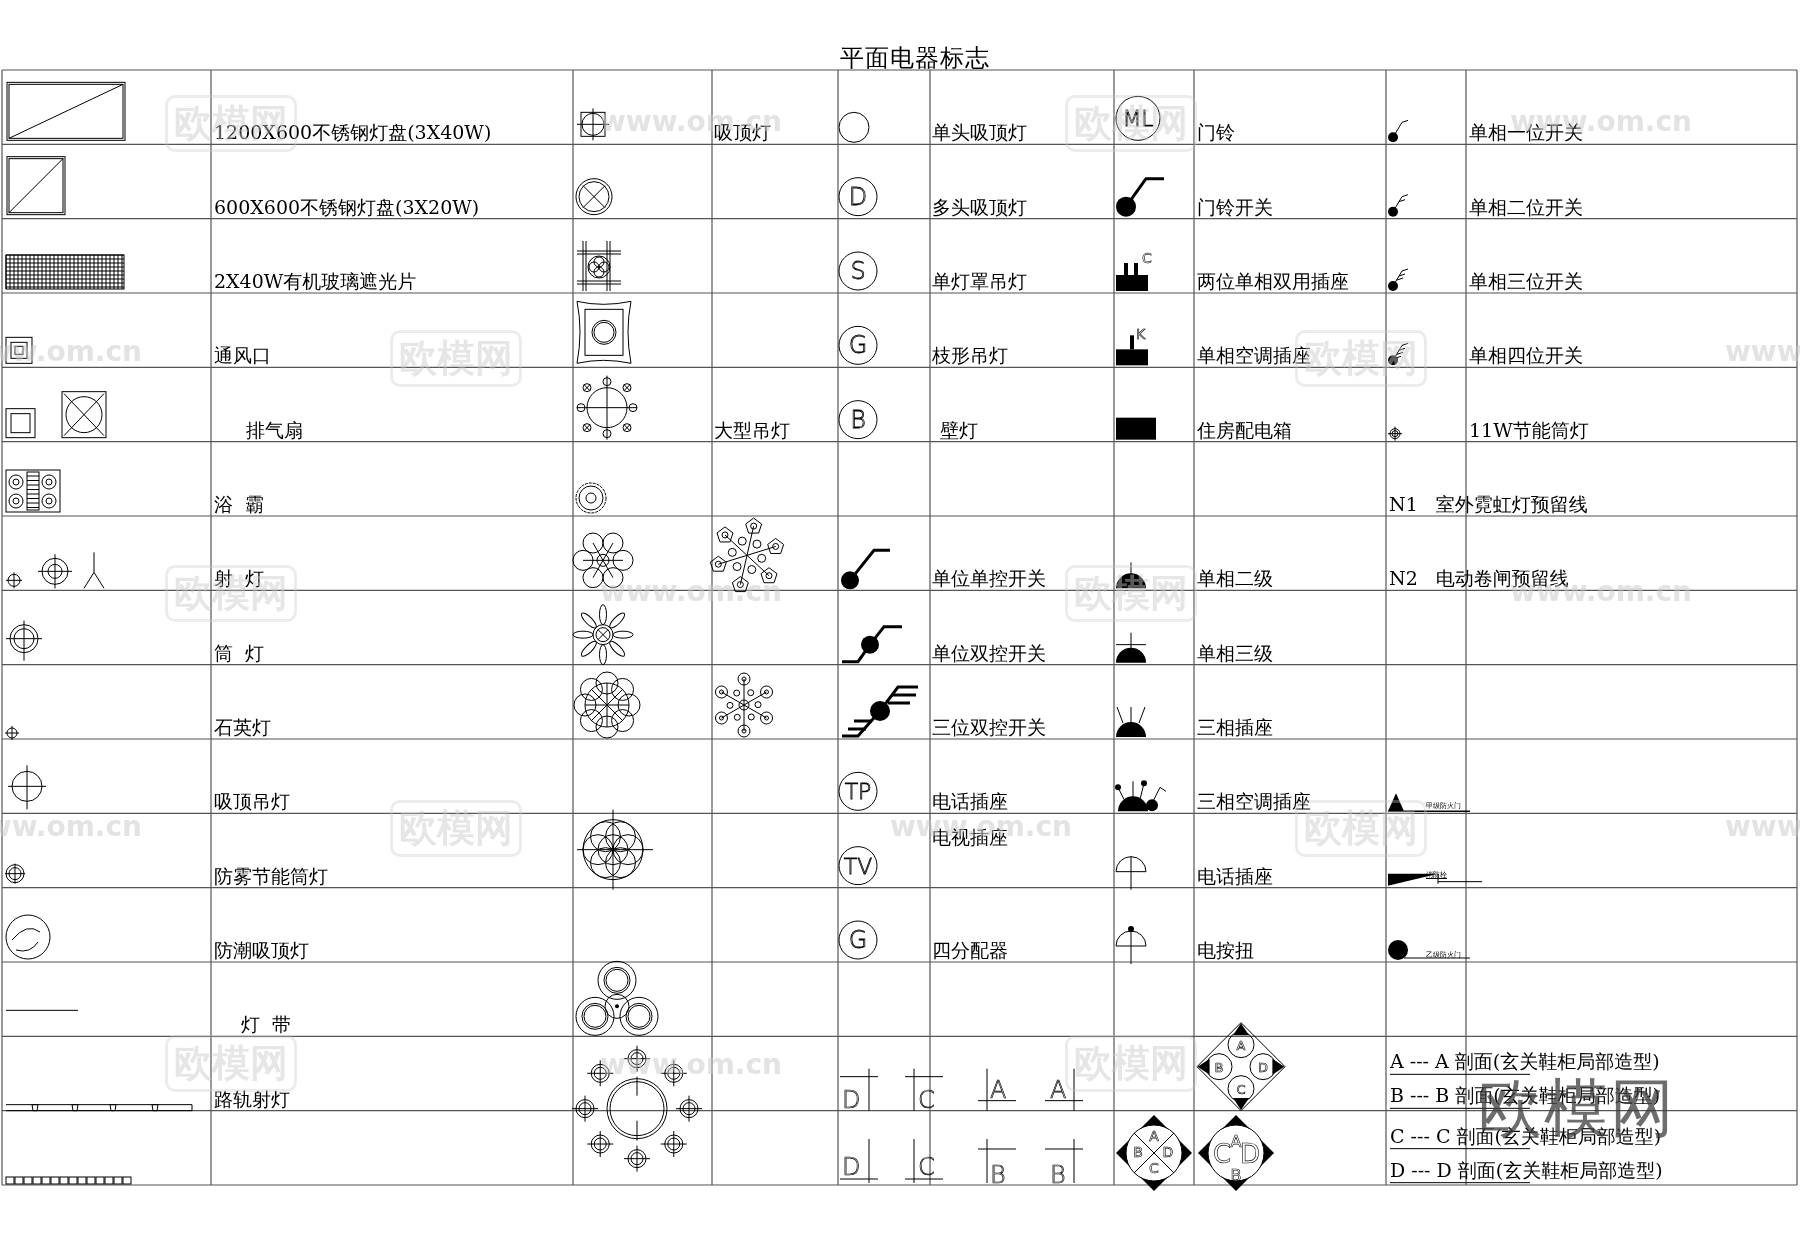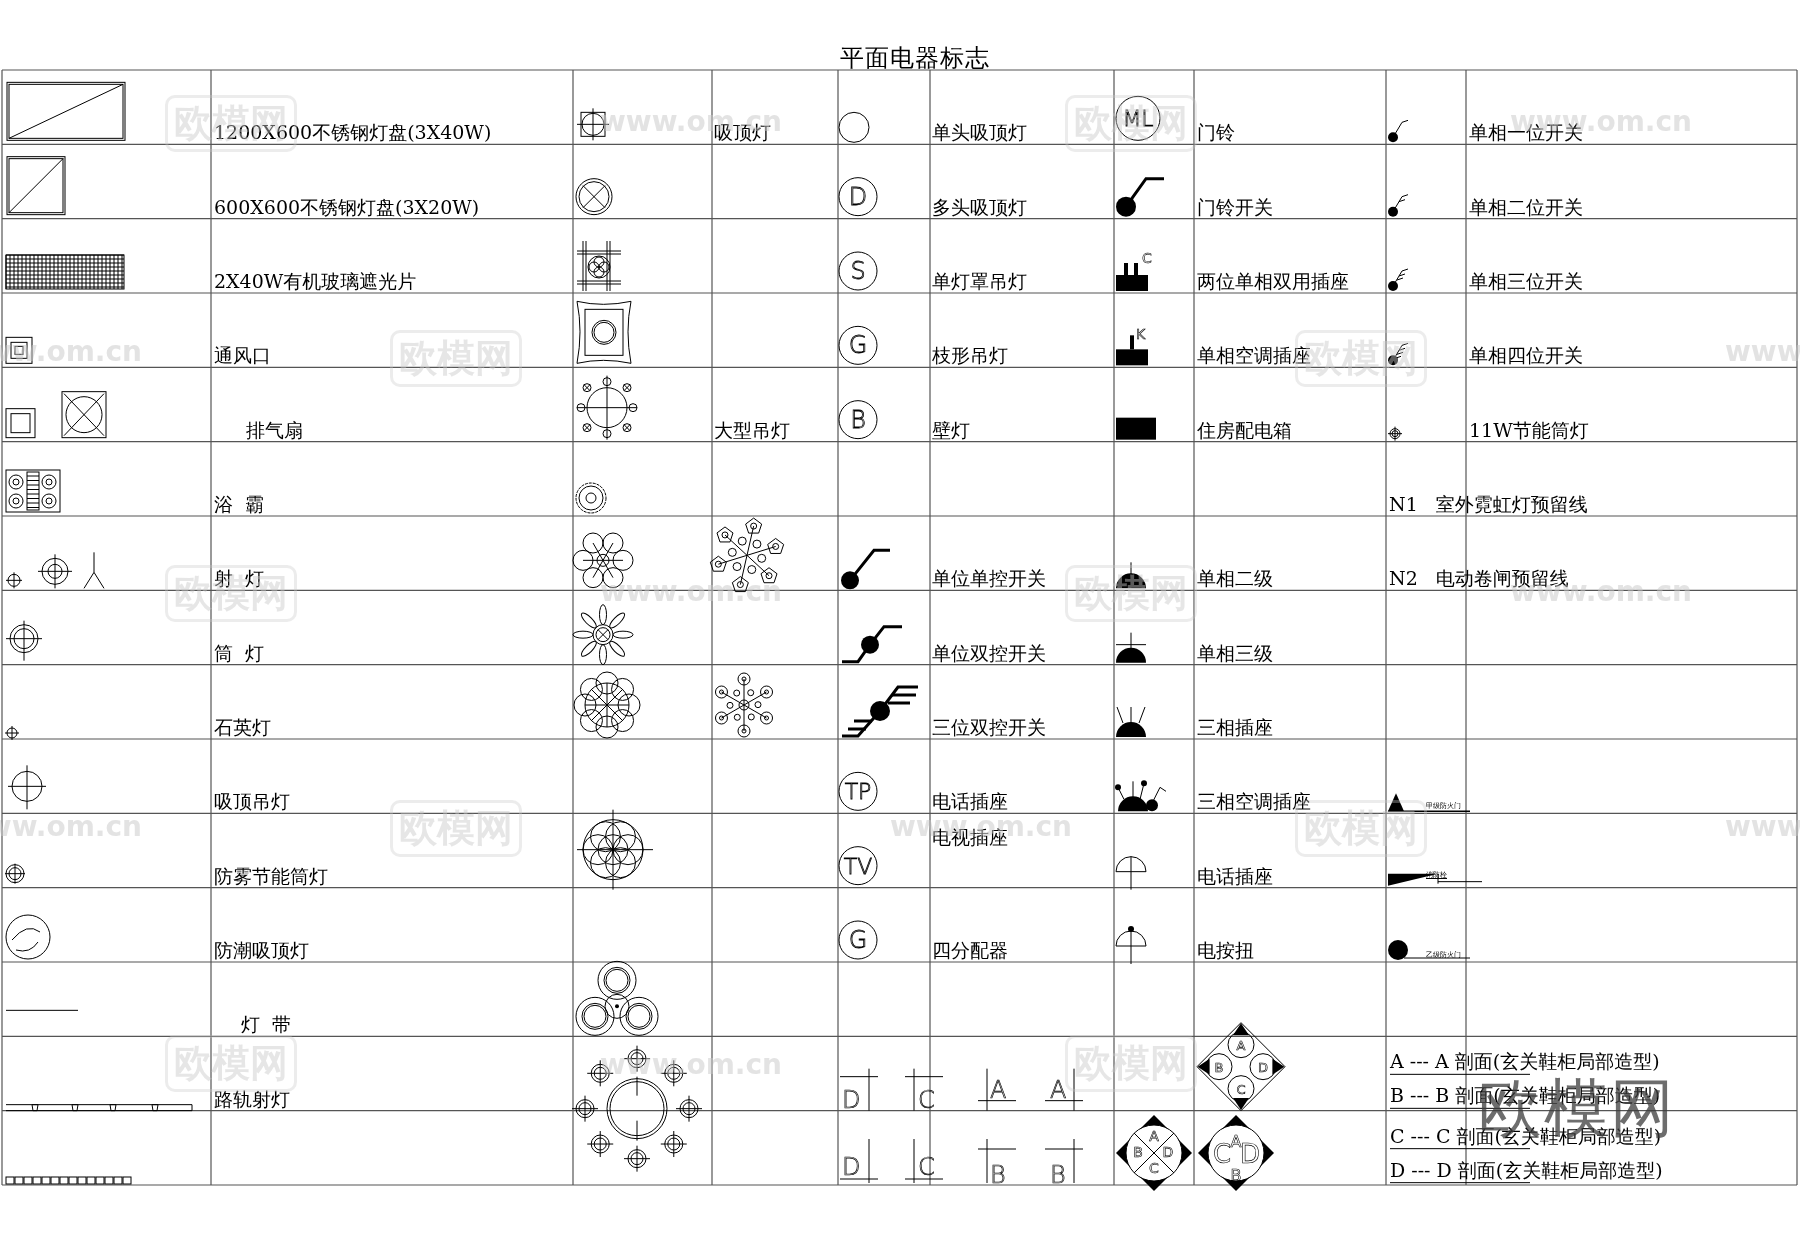--- a/index.html
+++ b/index.html
@@ -642,21 +642,21 @@
     <div class="cell-text" style="left: 214px; top: 864.667px;">防雾节能筒灯</div>
     <div class="cell-text" style="left: 214px; top: 939px;">防潮吸顶灯</div>
     <div class="cell-text" style="left: 214px; top: 1013.33px; margin-left: 27px;">灯  带</div>
     <div class="cell-text" style="left: 214px; top: 1087.67px;">路轨射灯</div>
     <div class="cell-text" style="left: 714px; top: 121.333px;">吸顶灯</div>
     <div class="cell-text" style="left: 714px; top: 418.667px;">大型吊灯</div>
     <div class="cell-text" style="left: 932px; top: 121.333px;">单头吸顶灯</div>
     <div class="cell-text" style="left: 932px; top: 195.667px;">多头吸顶灯</div>
     <div class="cell-text" style="left: 932px; top: 270px;">单灯罩吊灯</div>
     <div class="cell-text" style="left: 932px; top: 344.333px;">枝形吊灯</div>
-    <div class="cell-text" style="left: 932px; top: 418.667px;">壁灯</div>
+    <div class="cell-text" style="left: 932px; top: 418.667px; padding-left: 8px;">壁灯</div>
     <div class="cell-text" style="left: 932px; top: 567.333px;">单位单控开关</div>
     <div class="cell-text" style="left: 932px; top: 641.667px;">单位双控开关</div>
     <div class="cell-text" style="left: 932px; top: 716px;">三位双控开关</div>
     <div class="cell-text" style="left: 932px; top: 790.333px;">电话插座</div>
     <div class="cell-text" style="left: 932px; top: 826px;">电视插座</div>
     <div class="cell-text" style="left: 932px; top: 939px;">四分配器</div>
     <div class="cell-text" style="left: 1197px; top: 121.333px;">门铃</div>
     <div class="cell-text" style="left: 1197px; top: 195.667px;">门铃开关</div>
     <div class="cell-text" style="left: 1197px; top: 270px;">两位单相双用插座</div>
     <div class="cell-text" style="left: 1197px; top: 344.333px;">单相空调插座</div>

